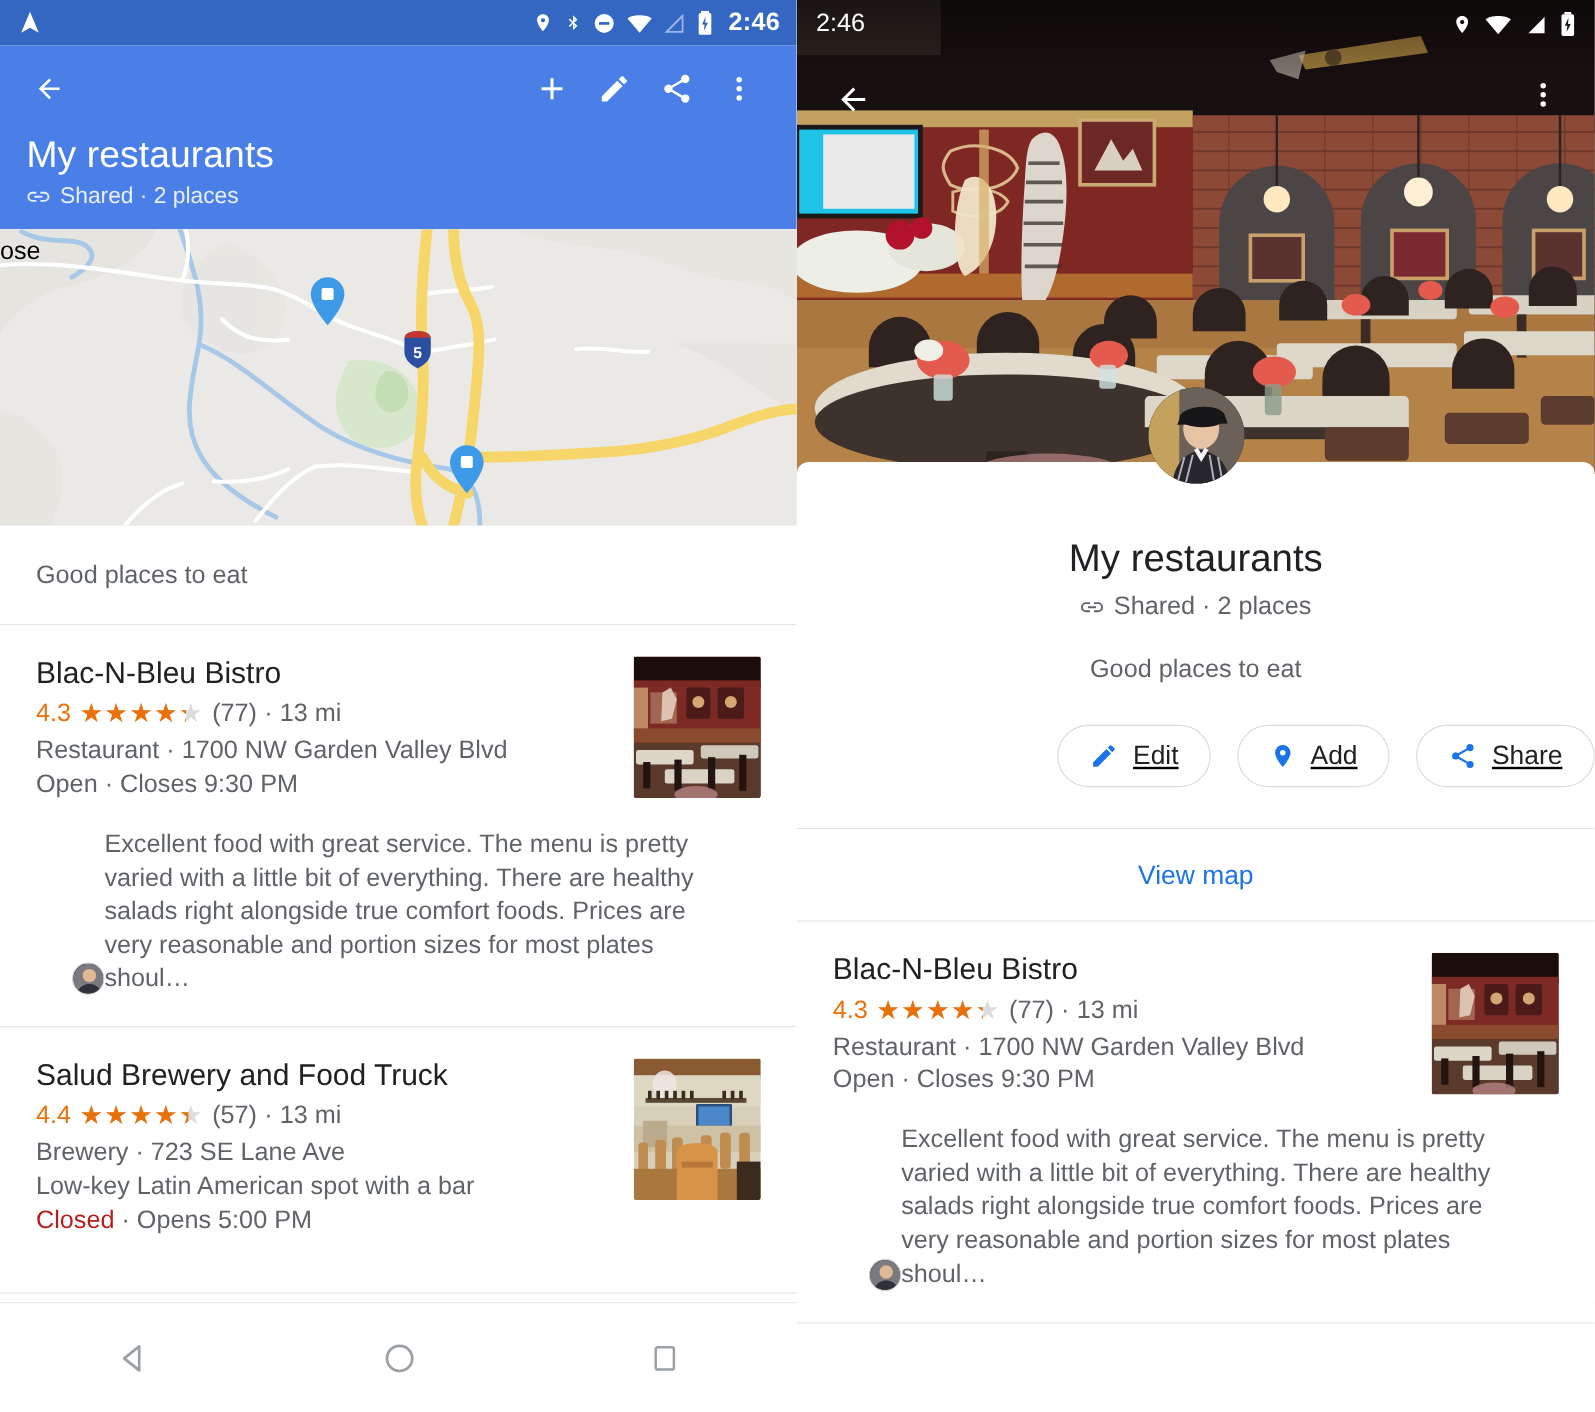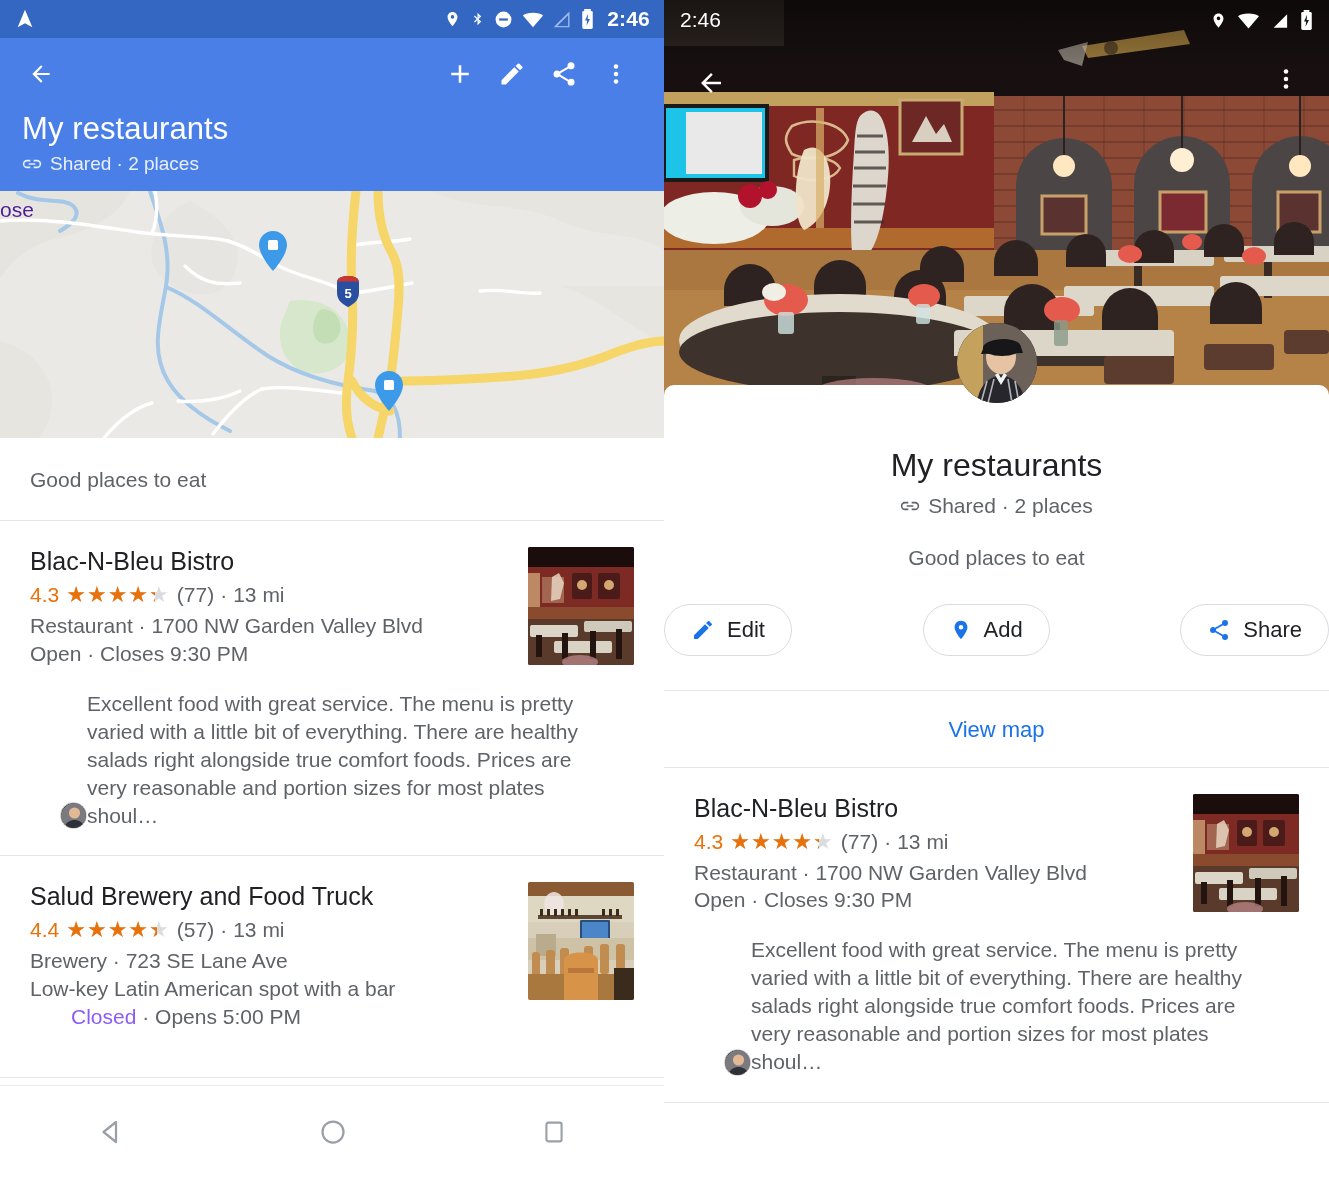--- a/index.html
+++ b/index.html
@@ -46,21 +46,21 @@
     color:#e8effc; font-size:19px; margin-top:8px; display:flex; align-items:center; gap:8px;
   }
 
   
   .map {
     position: relative; width: 664px; height: 247px;
     background: #eceae6; overflow: hidden;
   }
   .map svg { position:absolute; inset:0; }
   .map-label {
-    position:absolute; font-size:20px; color:#4c1d95; font-family:"Liberation Sans", sans-serif;
+    position:absolute; font-size:20px; color:#000000; font-family:"Liberation Sans", sans-serif;
     text-shadow: 0 0 3px #eceae6, 0 0 3px #eceae6, 0 0 3px #eceae6;
   }
 
   
   .section-caption {
     font-size: 21px; color:#5f6368; padding: 30px 30px 28px 30px;
   }
   .divider { height:1px; background:#e4e4e4; width:100%; }
 
   .place-card { padding: 26px 30px 0 30px; position:relative; }
@@ -68,21 +68,21 @@
   .place-info { flex:1; min-width:0; }
   .place-name { font-size: 25px; color:#202124; line-height:1.18; margin-bottom:6px; }
   .place-rating { display:flex; align-items:center; font-size:21px; margin-bottom:5px; }
   .rating-num { color:#e8710a; margin-right:7px; }
   .stars { position:relative; display:inline-block; letter-spacing:1px; font-size:22px; line-height:1; margin-right:7px; }
   .stars-bg { color:#dadce0; }
   .stars-fg { position:absolute; left:0; top:0; color:#e8710a; overflow:hidden; white-space:nowrap; }
   .rating-meta { color:#5f6368; }
   .place-meta { font-size:21px; color:#5f6368; line-height:1.33; }
   .place-status-open { color:#5f6368; }
-  .place-status-closed { color:#8b5cf6;margin-left:41px; }
+  .place-status-closed { color:#b91c1c; }
   .place-thumb {
     width:106px; height:118px; margin-left:18px; flex:0 0 auto;
     border-radius:2px; overflow:hidden; position:relative;
   }
 
   .review-row { display:flex; padding: 22px 30px 26px 30px; align-items:flex-end; }
   .review-avatar {
     width:27px; height:27px; border-radius:50%; flex:0 0 auto; margin-top:4px;
     background: radial-gradient(circle at 50% 32%, #e2b693 0 26%, #3a3a40 27% 100%);
     border:1px solid #d0d0d0; overflow:hidden; position:relative;
@@ -121,21 +121,21 @@
     width:80px; height:80px; border-radius:50%; overflow:hidden;
     background:#3b3b42; z-index:5;
   }
   .sheet-title { text-align:center; font-size:32px; color:#202124; padding-top:62px; font-weight:400; }
   .sheet-sub {
     text-align:center; font-size:21px; color:#5f6368; margin-top:10px;
     display:flex; align-items:center; justify-content:center; gap:8px;
   }
   .sheet-desc { text-align:center; font-size:21px; color:#5f6368; margin-top:28px; }
 
-  .chips { display:flex; justify-content:space-between; gap:22px; margin-top:34px; }
+  .chips { display:flex; justify-content:flex-end; gap:22px; margin-top:34px;text-decoration:underline; }
   .chip {
     display:flex; align-items:center; gap:12px;
     height:52px; padding:0 26px; border:1px solid #dadce0; border-radius:26px;
     font-size:22px; color:#202124; background:#fff; cursor:pointer;
   }
   .viewmap-row { display:flex; justify-content:center; padding: 26px 30px 24px 30px; }
   .viewmap-link { color:#1a73e8; font-size:22px; cursor:pointer; }
 
   
   svg { display:block; }

